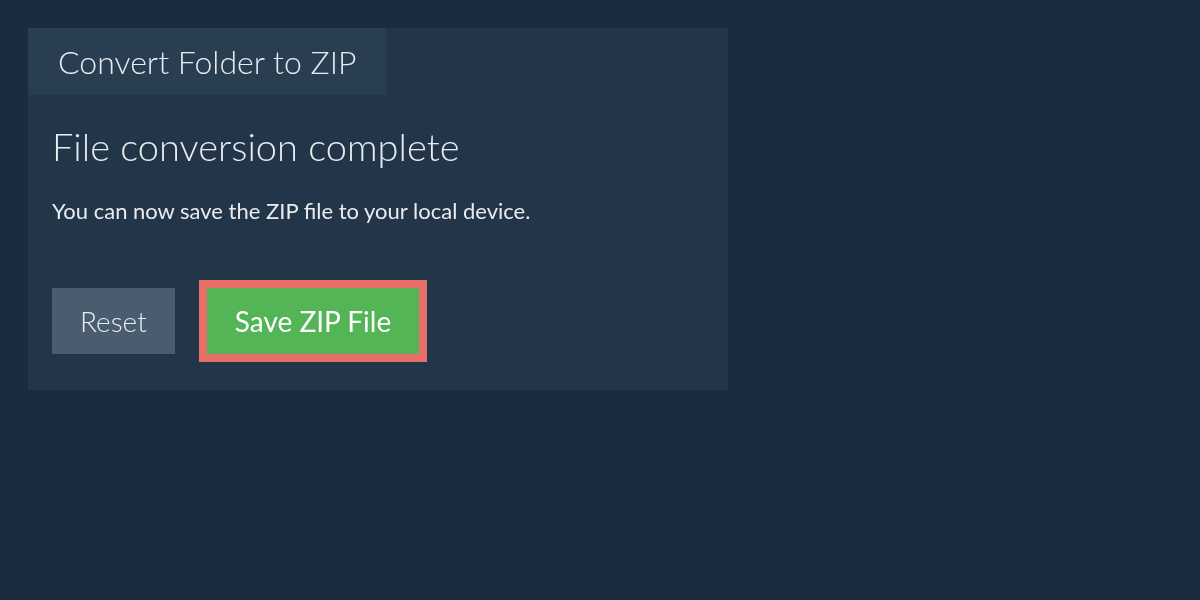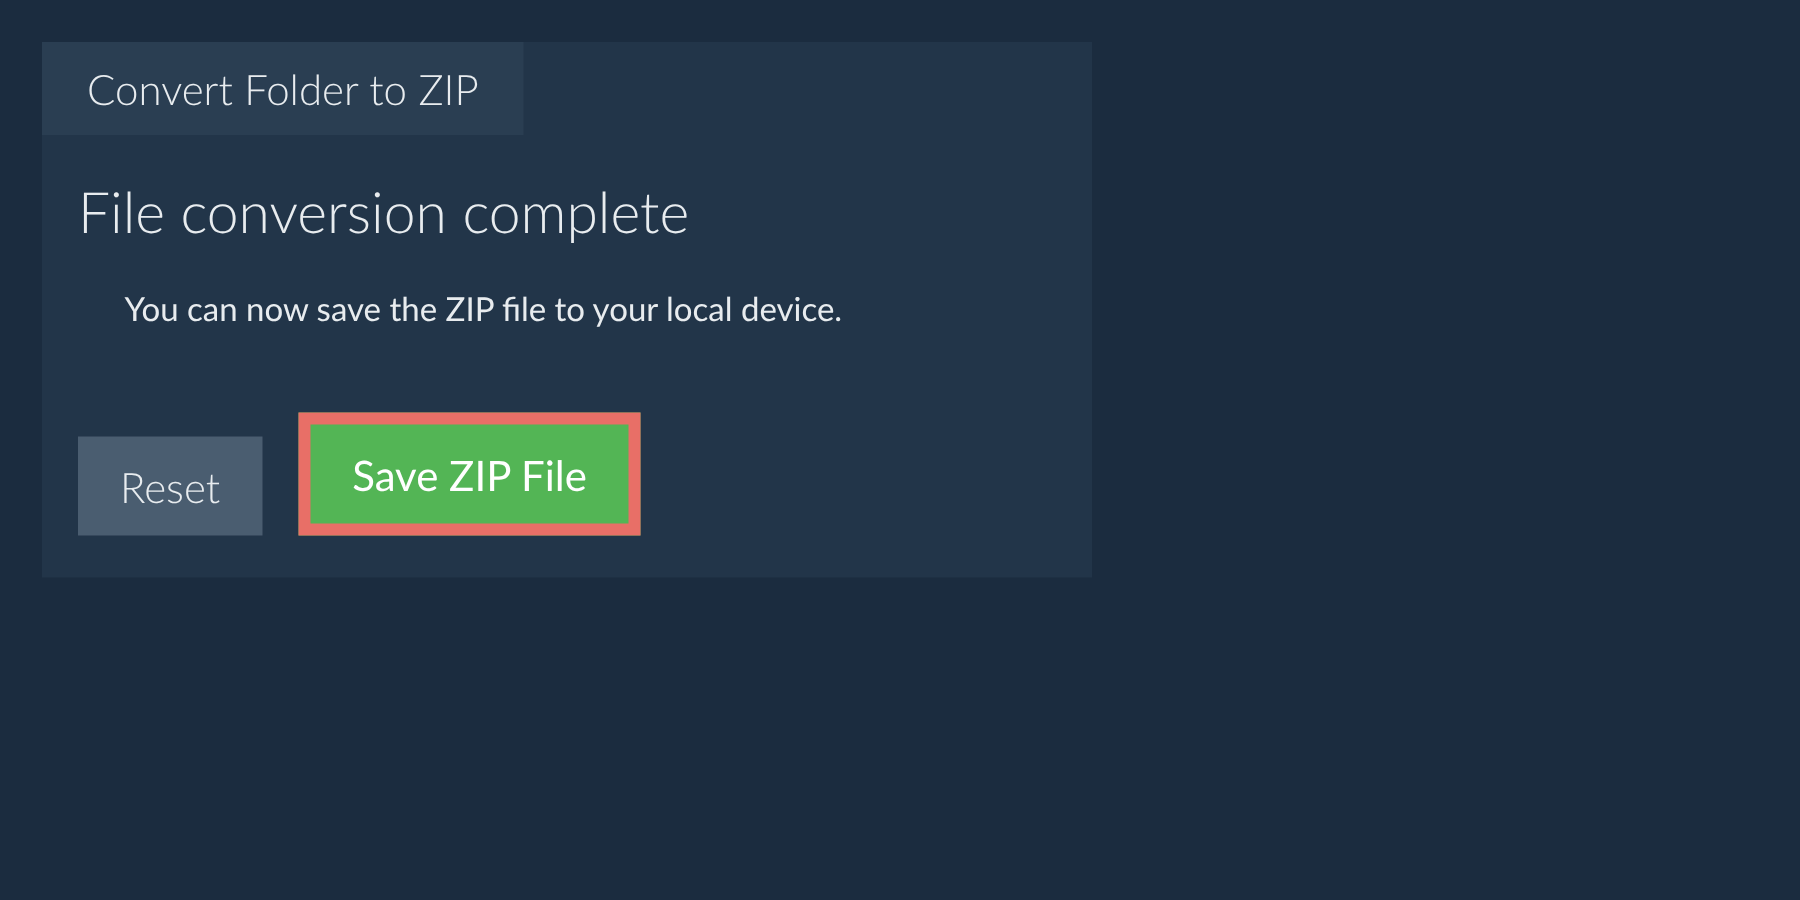--- a/index.html
+++ b/index.html
@@ -19,43 +19,42 @@
     .panel {
       background-color: #223549;
       width: 700px;
       padding: 0 0 28px 0;
     }
     .tab-header {
       display: inline-block;
       background-color: #2a3e52;
       padding: 14px 30px;
       color: #e8ecef;
-      font-size: 28px;
+      font-size: 32px;
       font-weight: 300;
     }
     .content {
       padding: 28px 24px 0 24px;
     }
     .heading {
       color: #e8ecef;
       font-size: 38px;
       font-weight: 300;
       margin-bottom: 28px;
     }
     .description {
       color: #e8ecef;
       font-size: 22px;
       font-weight: 400;
       margin-bottom: 56px;
-      margin-left: 31px;
     }
     .button-row {
       display: flex;
       gap: 24px;
-      align-items: flex-end;
+      align-items: center;
     }
     .btn-reset {
       background-color: #4a5d70;
       color: #e8ecef;
       border: none;
       padding: 16px 28px;
       font-size: 28px;
       font-weight: 300;
       cursor: pointer;
       font-family: inherit;

